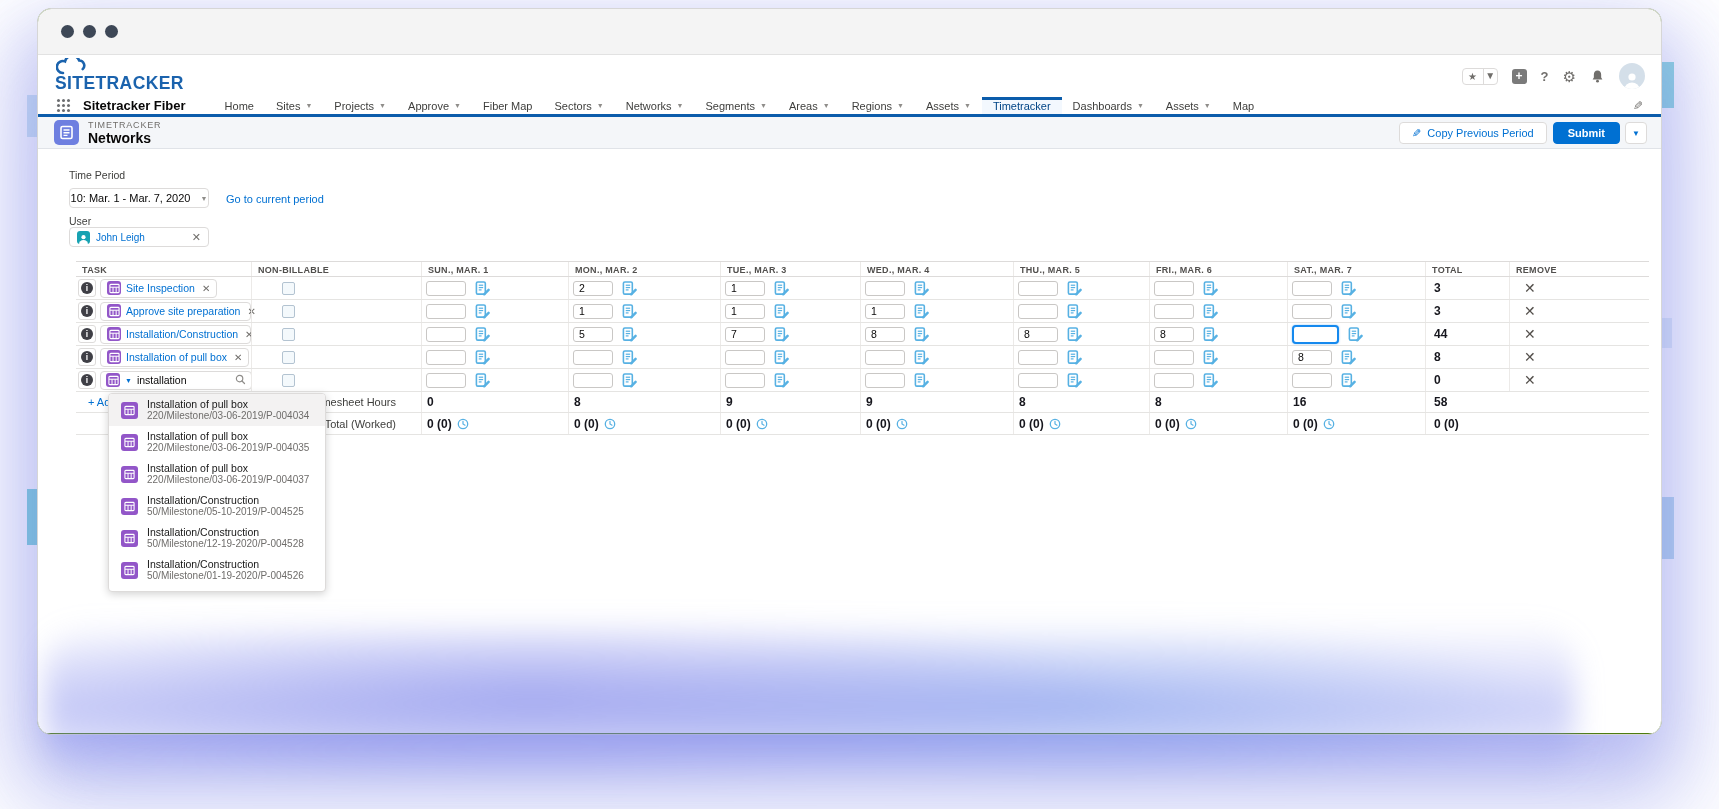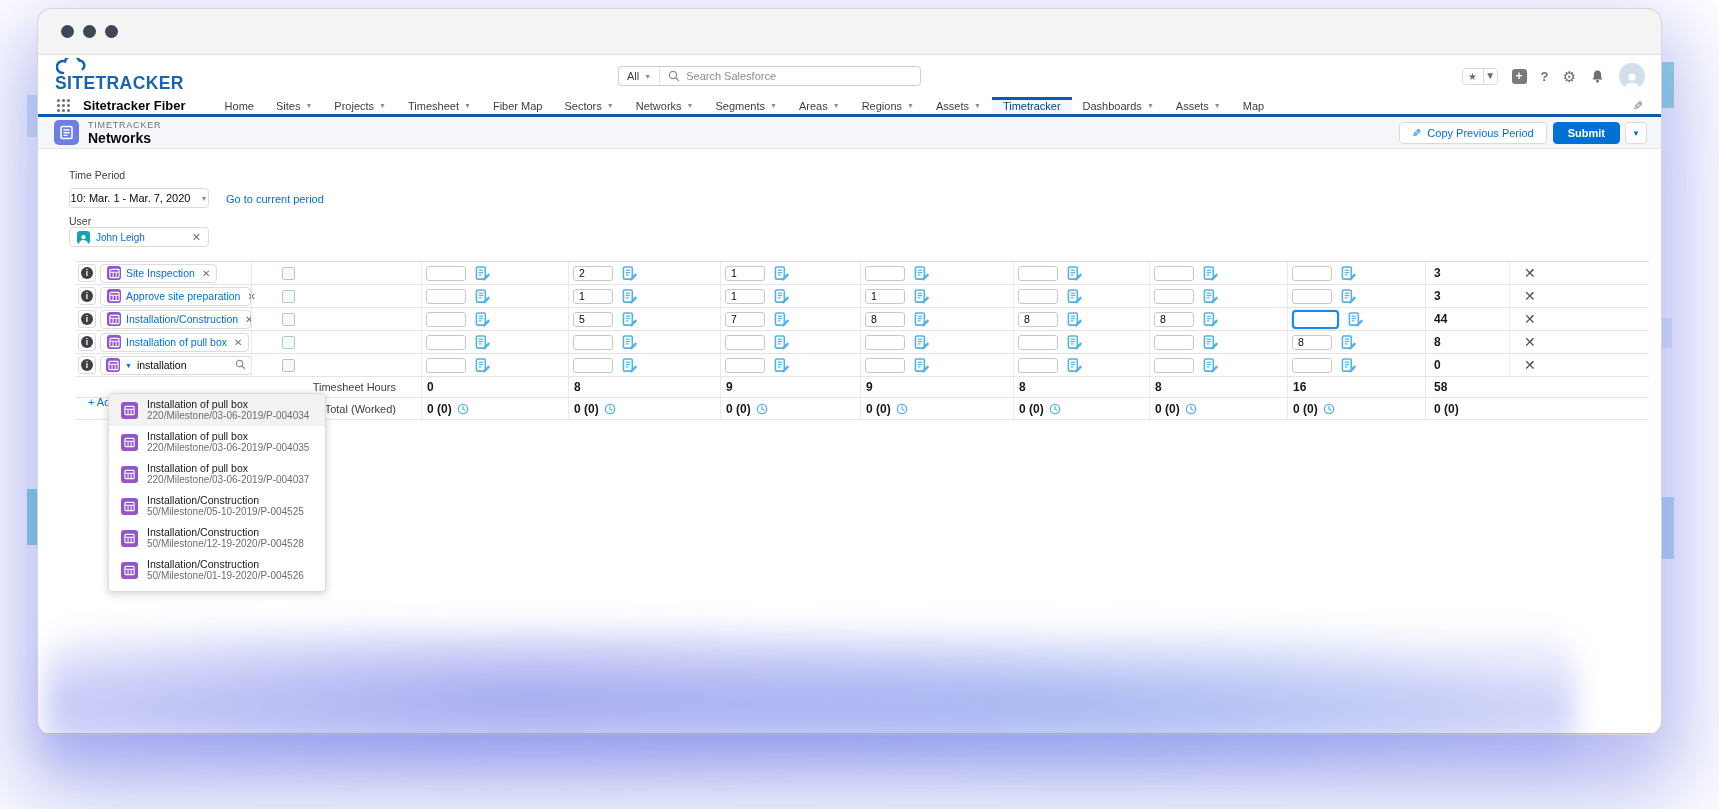--- a/index.html
+++ b/index.html
@@ -15,21 +15,21 @@
   
   .strip{position:absolute; z-index:1;}
   .strip.s1{left:27px; top:95px;  width:10px; height:42px; background:#cfe6f2;}
   .strip.s2{left:27px; top:489px; width:10px; height:56px; background:#7ed3d8;}
   .strip.s3{left:1662px; top:62px;  width:12px; height:46px; background:#8fd9de;}
   .strip.s4{left:1662px; top:497px; width:12px; height:62px; background:#b9d9ec;}
   .strip.s5{left:1662px; top:318px; width:10px; height:30px; background:#e2eef6;}
 
   
   .window{position:absolute; left:37px; top:8px; width:1625px; height:727px; z-index:2;
-    background:#fca5a5; border:1px solid #d6d6d6; border-radius:14px; overflow:hidden;
+    background:#4d7c0f; border:1px solid #d6d6d6; border-radius:14px; overflow:hidden;
     box-shadow:0 30px 70px 12px rgba(110,118,228,.40), 0 70px 120px 30px rgba(130,140,238,.22);}
   .chrome{height:46px; background:#f4f4f4; border-bottom:1px solid #e2e2e2;
     display:flex; align-items:center; padding-left:23px; gap:9px;}
   .dot{width:13px; height:13px; border-radius:50%; background:#3d4756;}
 
   
   .gheader{height:42px; background:#fff; position:relative;}
   .logo{position:absolute; left:13px; top:4px; width:150px; height:36px;}
   .logo svg{position:absolute; left:5px; top:-1px;}
   .logo .logotext{position:absolute; left:4px; top:14px; font-size:17.5px; font-weight:bold;
@@ -174,31 +174,20 @@
       <span class="dot"></span>
     </div>
 
     <div class="gheader">
       <div class="logo">
         <svg width="40" height="18" viewBox="0 0 40 18">
           <path d="M7 15 a6 6 0 1 1 2-11.6 a7.5 7.5 0 0 1 14.2-.9 a5 5 0 0 1 3.5 8.6" fill="none" stroke="#1b63ad" stroke-width="2.6" stroke-linecap="round"></path>
         </svg>
         <div class="logotext">SITETRACKER</div>
       </div>
-      <div class="search">
-        <div class="scope">
-          <span>All</span>
-          <span class="caret">▼</span>
-        </div>
-        <svg width="12" height="12" viewBox="0 0 12 12" style="margin-left:8px">
-          <circle cx="5" cy="5" r="3.6" fill="none" stroke="#8f8d8a" stroke-width="1.3"></circle>
-          <line x1="7.7" y1="7.7" x2="10.6" y2="10.6" stroke="#8f8d8a" stroke-width="1.3" stroke-linecap="round"></line>
-        </svg>
-        <input type="text" placeholder="Search Salesforce" style="">
-      </div>
       <div class="hicons">
         <div class="favbtn">
           <span class="seg">★</span>
           <span class="seg caret">▼</span>
         </div>
         <span class="plusbtn">+</span>
         <span class="qmark">?</span>
         <span class="gear">⚙</span>
         <svg width="15" height="15" viewBox="0 0 16 16">
           <path d="M8 1.5 C5.3 1.5 4.1 3.6 4.1 6 L4.1 9 L2.8 11.2 L13.2 11.2 L11.9 9 L11.9 6 C11.9 3.6 10.7 1.5 8 1.5 Z" fill="#706e6b"></path>
@@ -234,21 +223,21 @@
           </div>
           <div class="tab">
             <span>Sites</span>
             <span class="caret">▼</span>
           </div>
           <div class="tab">
             <span>Projects</span>
             <span class="caret">▼</span>
           </div>
           <div class="tab">
-            <span>Timesheet</span>
+            <span>Approve</span>
             <span class="caret">▼</span>
           </div>
           <div class="tab">
             <span>Fiber Map</span>
           </div>
           <div class="tab">
             <span>Sectors</span>
             <span class="caret">▼</span>
           </div>
           <div class="tab">
@@ -326,20 +315,33 @@
           <svg width="11" height="10" viewBox="0 0 11 10">
               <circle cx="5.5" cy="3.2" r="2.1" fill="#fff"></circle>
               <path d="M1 10 a4.5 4 0 0 1 9 0 Z" fill="#fff"></path>
             </svg>
         </span>
         <span class="u-name">John Leigh</span>
         <span class="u-x">✕</span>
       </div>
 
       <div class="grid">
+        <div class="gh" id="grid-header">
+            <div class="cell" style="width: 175px;">TASK</div>
+            <div class="cell vline" style="width: 170px;">NON-BILLABLE</div>
+            <div class="cell vline" style="width: 147px;">SUN., MAR. 1</div>
+            <div class="cell vline" style="width: 152px;">MON., MAR. 2</div>
+            <div class="cell vline" style="width: 140px;">TUE., MAR. 3</div>
+            <div class="cell vline" style="width: 153px;">WED., MAR. 4</div>
+            <div class="cell vline" style="width: 136px;">THU., MAR. 5</div>
+            <div class="cell vline" style="width: 138px;">FRI., MAR. 6</div>
+            <div class="cell vline" style="width: 138px;">SAT., MAR. 7</div>
+            <div class="cell vline" style="width: 84px;">TOTAL</div>
+            <div class="cell vline" style="width: 140px;">REMOVE</div>
+          </div>
         <div id="grid-rows">
             <div class="trow">
               <div class="cell taskcell" style="width: 175px;">
                 <span class="infobtn">
                   <span class="infoglyph">i</span>
                 </span>
                 <span class="pill">
                   <span class="ticon">
                     <svg width="11" height="11" viewBox="0 0 12 12">
                       <rect x="1" y="1.5" width="10" height="9" rx="1" fill="none" stroke="#fff" stroke-width="1.2"></rect>

